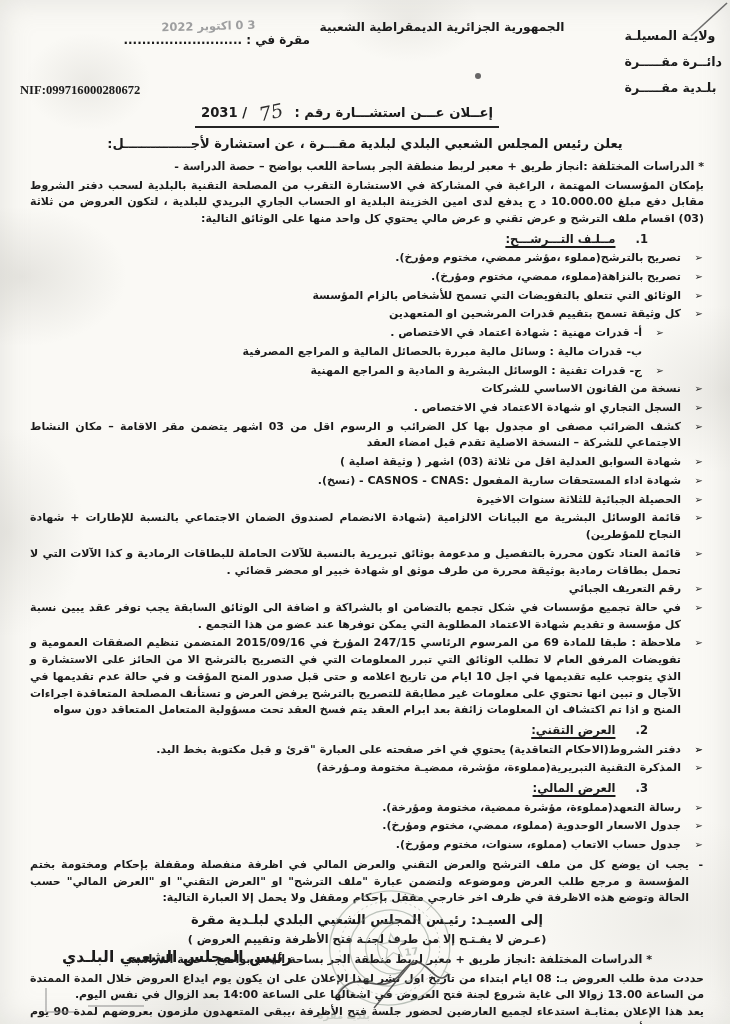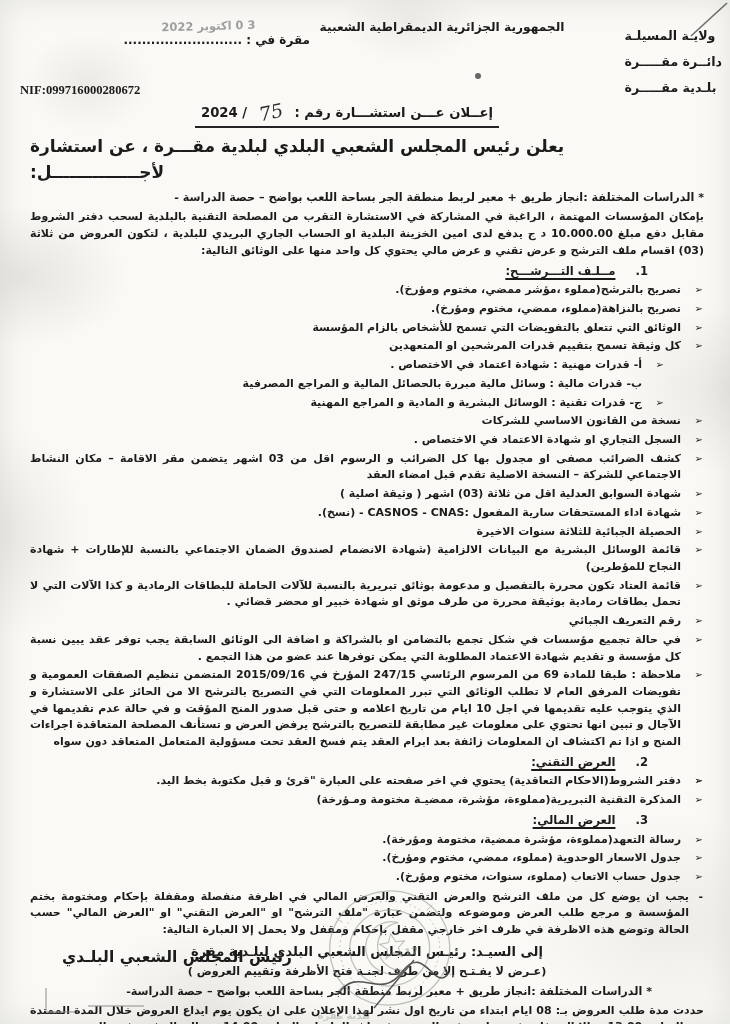--- a/index.html
+++ b/index.html
@@ -34,21 +34,21 @@
   .center-dot{position:absolute;top:73px;left:475px;width:6px;height:6px;border-radius:50%;
     background:#4c4c4c;opacity:.85;z-index:2;}
   
   .doc-body{position:relative;z-index:1;padding:99px 26px 0 30px;font-size:11px;line-height:1.52;text-align:justify;}
   .title-row{text-align:center;line-height:1.25;margin:0 40px 6px 0;}
   .title-inner{display:inline-block;border-bottom:2px solid #242424;padding:0 6px 3px;font-size:13.2px;white-space:nowrap;}
   .hand-number{display:inline-block;font-size:19px;font-weight:400;color:#2e2e2e;
     transform:rotate(-12deg) skewX(-10deg);margin:0 7px;position:relative;top:2px;
     font-family:"DejaVu Serif",serif;}
   .year-part{direction:ltr;unicode-bidi:isolate;font-size:13.2px;}
-  .announce{text-align:left;font-size:17px;margin:0 4px 4px 0;}
+  .announce{text-align:center;font-size:13px;margin:0 4px 4px 0;}
   .object-line{font-size:11.2px;margin:0 0 3px;text-align:right;}
   .participation{margin:0 0 3px;}
   .sec-head{padding-right:56px;margin:3px 0 2px;font-size:11.6px;text-align:right;}
   .sec-num{direction:ltr;unicode-bidi:isolate;margin-left:16px;}
   .sec-title{text-decoration:underline;text-underline-offset:3px;text-decoration-thickness:1.5px;}
   .li{position:relative;padding-right:23px;margin:0 0 2px;}
   .li .bullet{position:absolute;right:1px;top:0;font-size:10px;color:#222;}
   .li.ind1{padding-right:62px;}
   .li.ind1 .bullet{right:40px;}
   .closing-dash{position:relative;padding-right:15px;margin-top:3px;}
@@ -93,21 +93,21 @@
     <path d="M3 36 L39 3" stroke="#4a4a4a" stroke-width="1.6" fill="none" opacity="0.8"></path>
   </svg>
   <div class="center-dot"></div>
 
   <div class="doc-body">
 
     <div class="title-row">
       <span class="title-inner">
         <span>إعــلان عـــن استشـــارة رقم :</span>
         <span class="hand-number">75</span>
-        <span class="year-part">2024 /</span>
+        <span class="year-part">2031 /</span>
       </span>
     </div>
 
     <div class="announce">يعلن رئيس المجلس الشعبي البلدي لبلدية مقـــرة ، عن استشارة لأجـــــــــــــــل:</div>
     <div class="object-line">* الدراسات المختلفة :انجاز طريق + معبر لربط منطقة الجر بساحة اللعب بواضح – حصة الدراسة -</div>
     <div class="participation">بإمكان المؤسسات المهتمة ، الراغبة في المشاركة في الاستشارة التقرب من المصلحة التقنية بالبلدية لسحب دفتر الشروط مقابل دفع مبلغ 10.000.00 د ج يدفع لدى امين الخزينة البلدية او الحساب الجاري البريدي للبلدية ، لتكون العروض من ثلاثة (03) اقسام ملف الترشح و عرض تقني و عرض مالي يحتوي كل واحد منها على الوثائق التالية:</div>
 
     <section>
       <div class="sec-head">
         <span class="sec-num" dir="ltr">.1</span>

